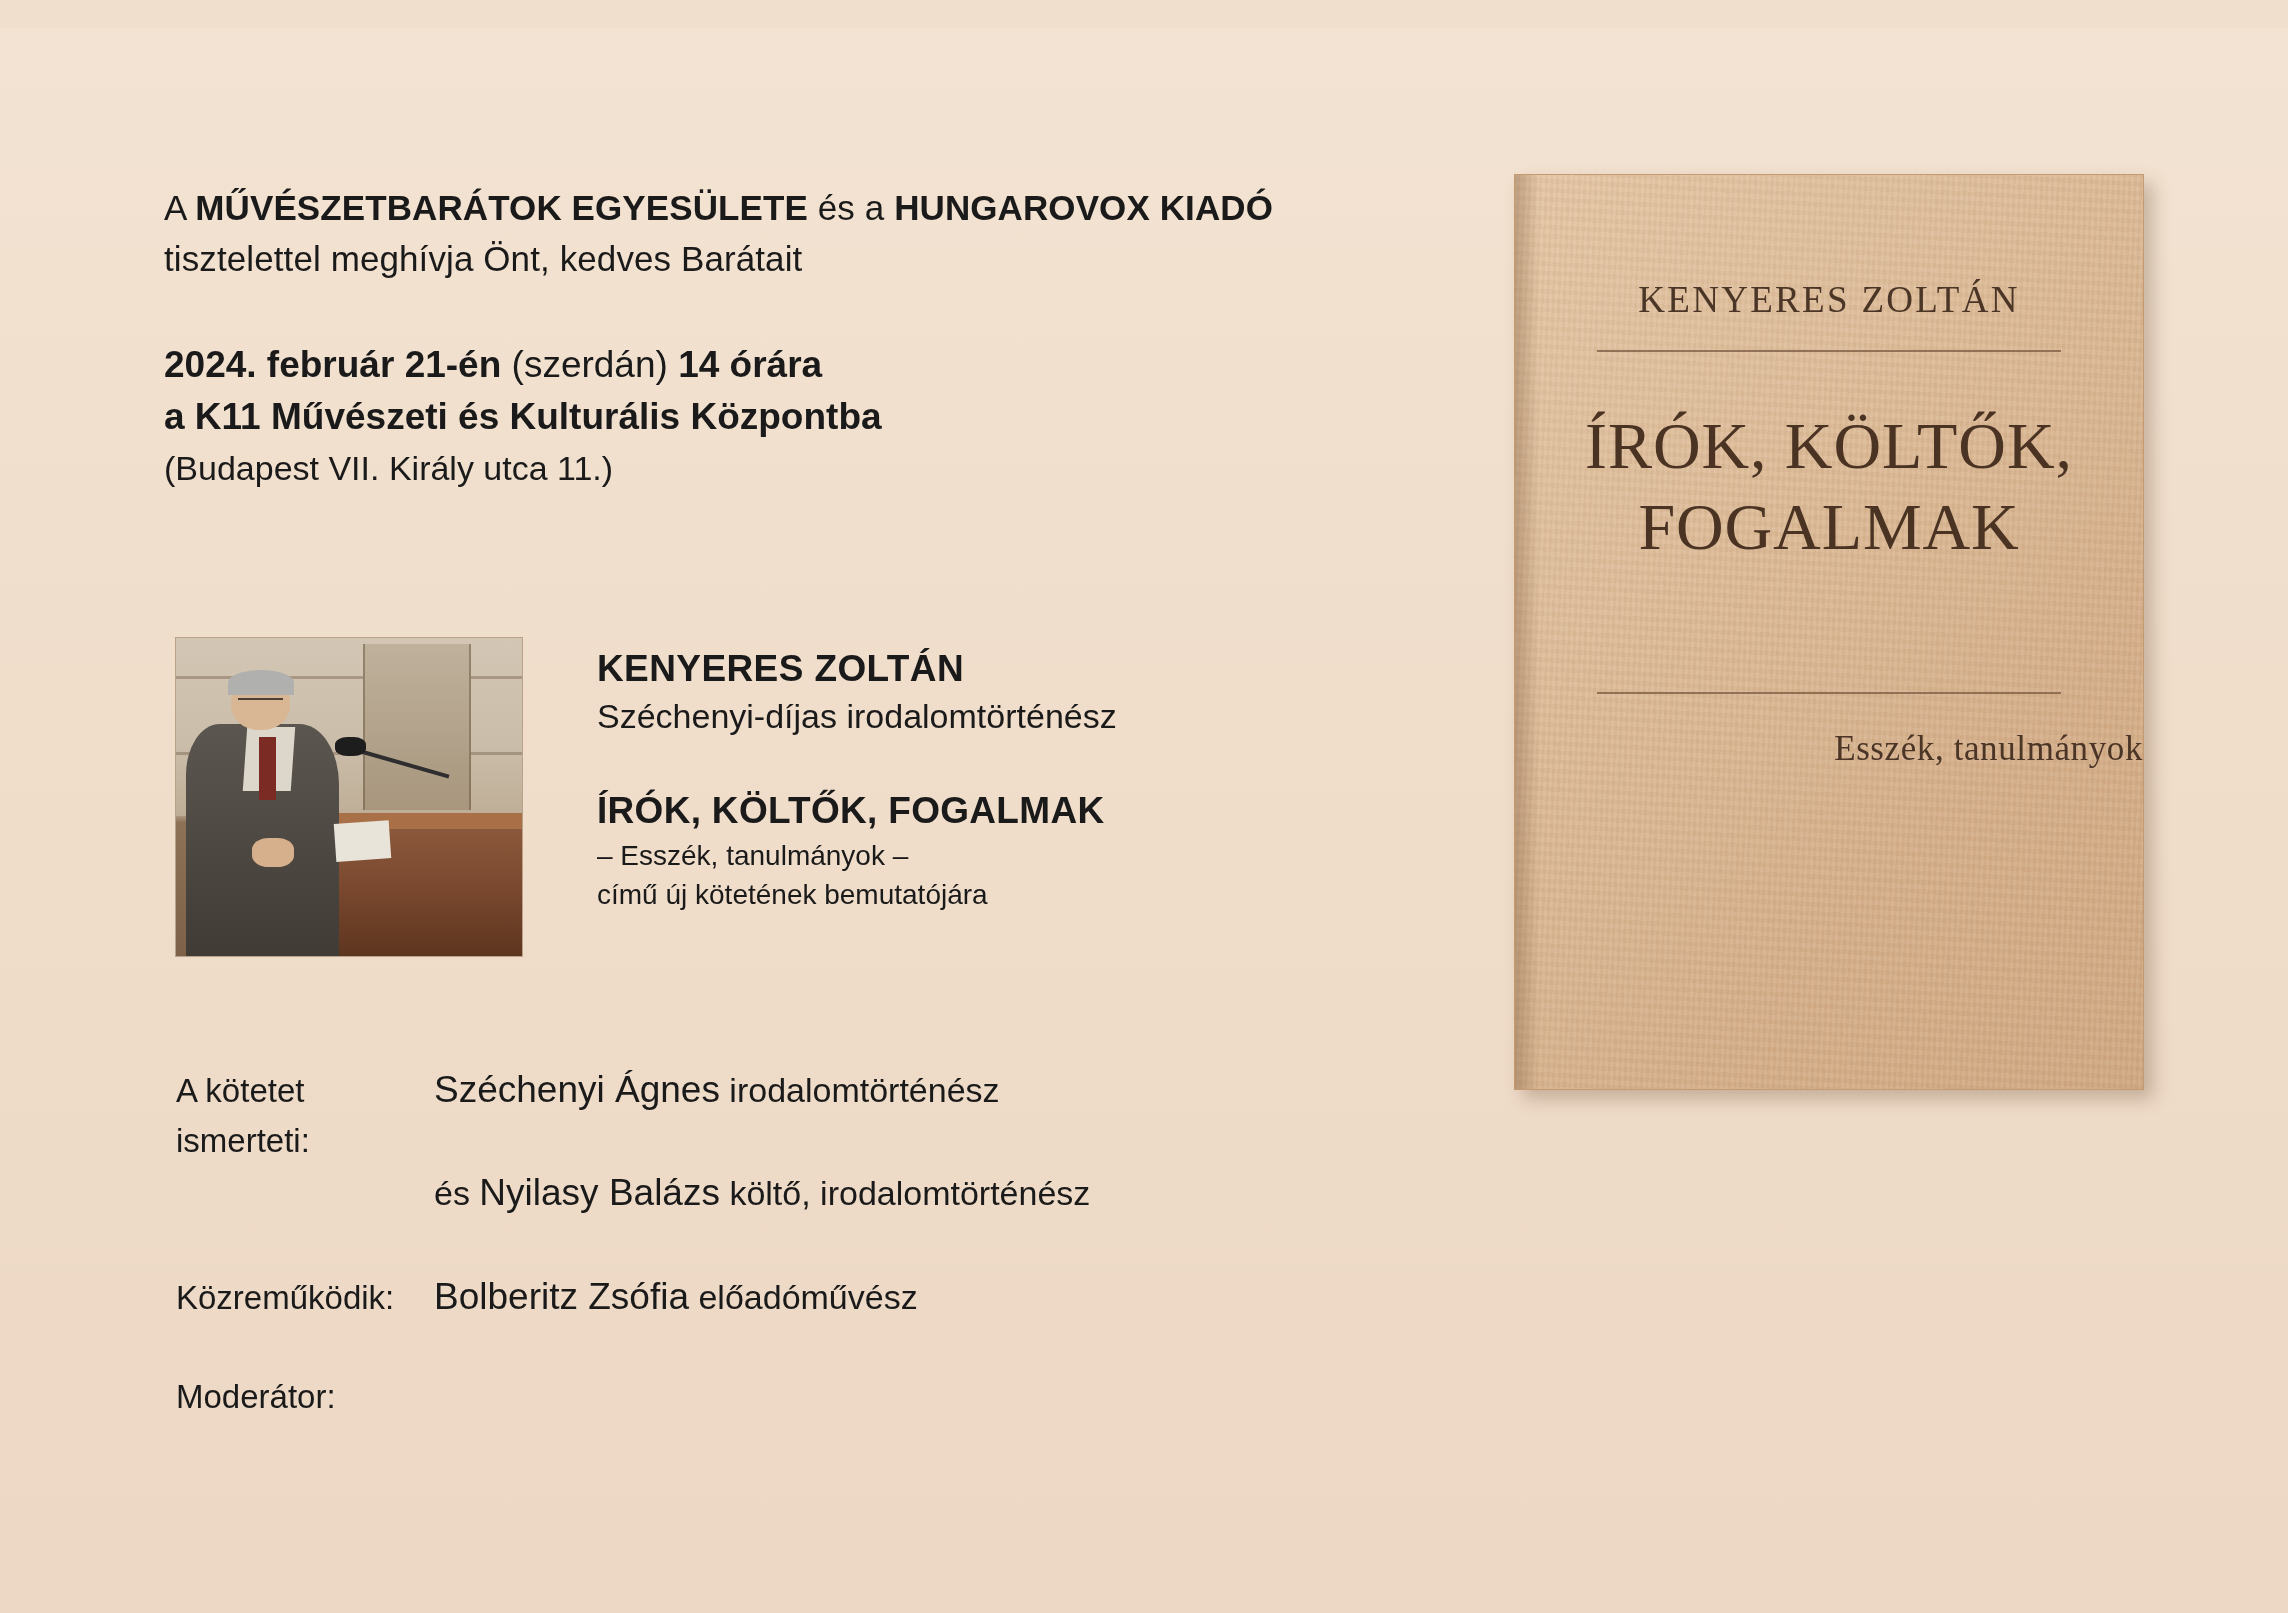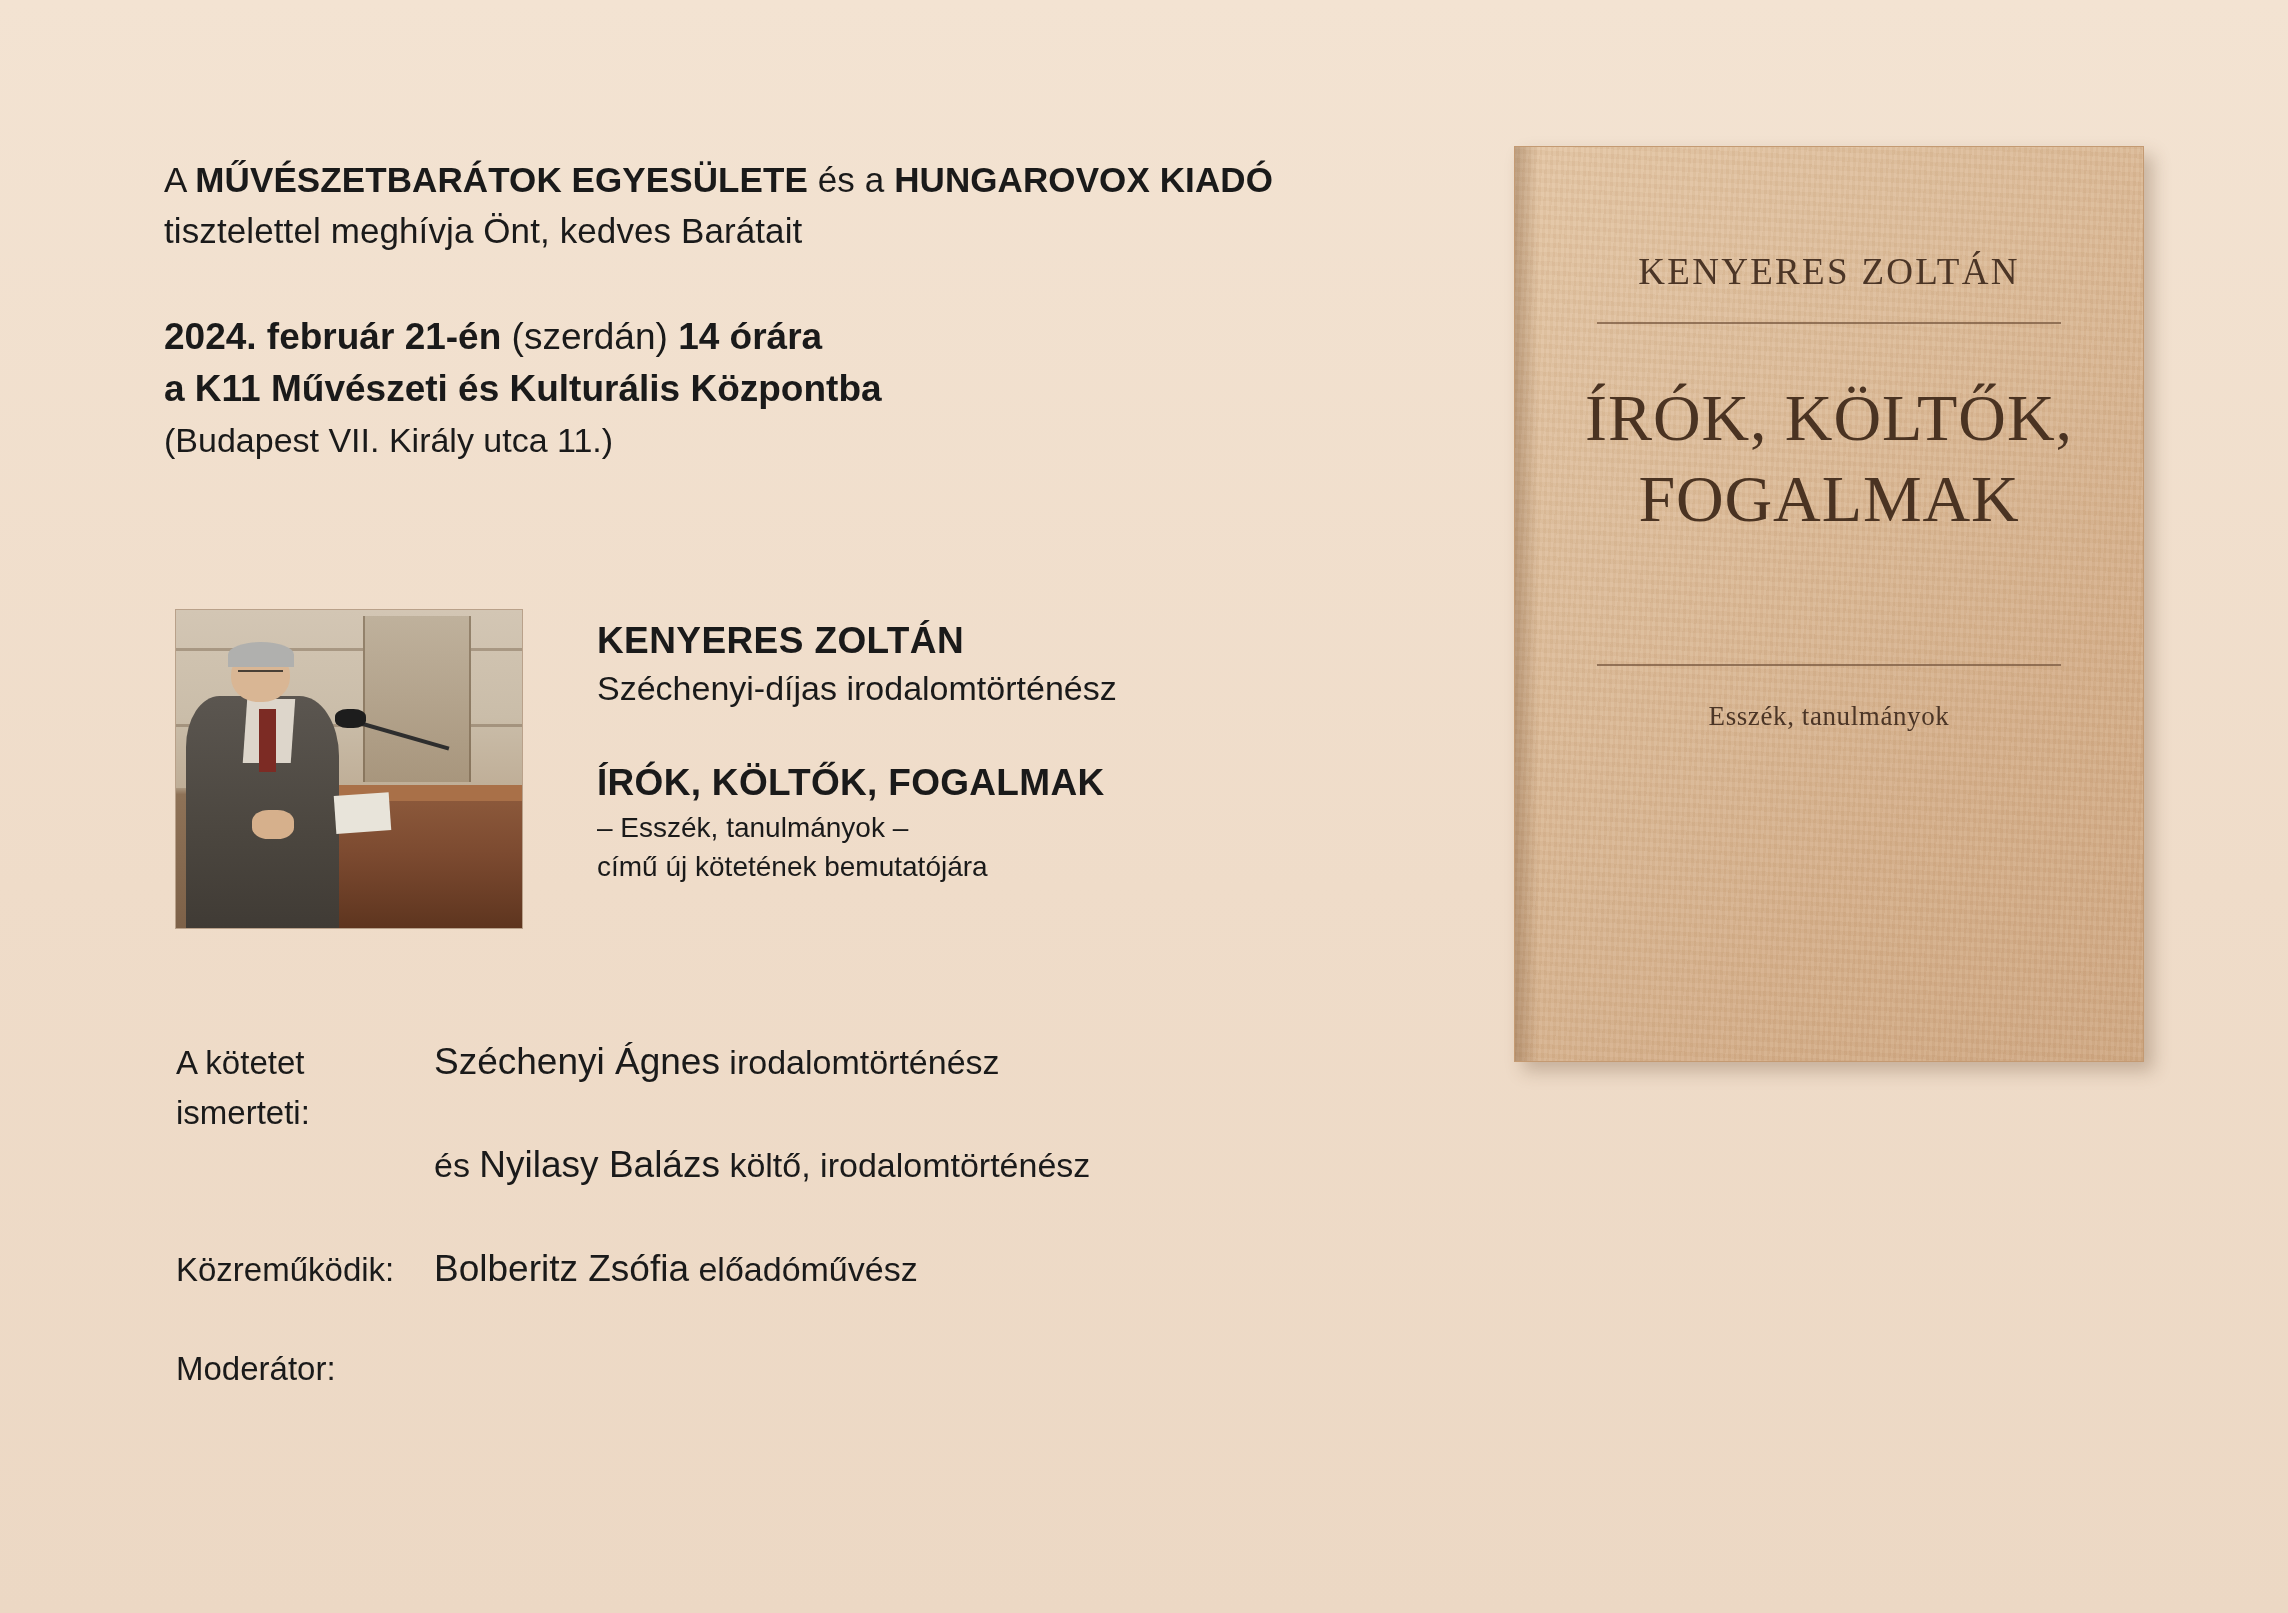--- a/index.html
+++ b/index.html
@@ -13,20 +13,21 @@
     font-family: "Liberation Sans", sans-serif;
     color: #1a1a1a;
     overflow: hidden;
     position: relative;
   }
 
   .poster {
     position: absolute;
     inset: 0;
     background: linear-gradient(180deg, #f3e3d2 0%, #efdcc9 55%, #ecd8c4 100%);
+    margin-top: 28px;
   }
 
   
   .left-col {
     position: absolute;
     left: 164px;
     top: 155px;
     width: 1320px;
   }
 
@@ -230,23 +231,23 @@
     line-height: 1.22;
     color: #4a3322;
     letter-spacing: 0.9px;
   }
   .cover-rule-bottom {
     position: absolute; top: 517px; left: 13%; width: 74%; height: 1.8px;
     background: #7a5a40; opacity: .75;
   }
   .cover-subtitle {
     position: absolute; top: 554px; left: 0; width: 100%;
-    text-align: center;
+    text-align: right;
     font-family: "Liberation Serif", serif;
-    font-size: 27px;
+    font-size: 35px;
     color: #4b3526;
     letter-spacing: 0.6px;
   }
 
   
   .host {
     position: absolute;
     left: 1532px;
     top: 1209px;
     width: 591px;

